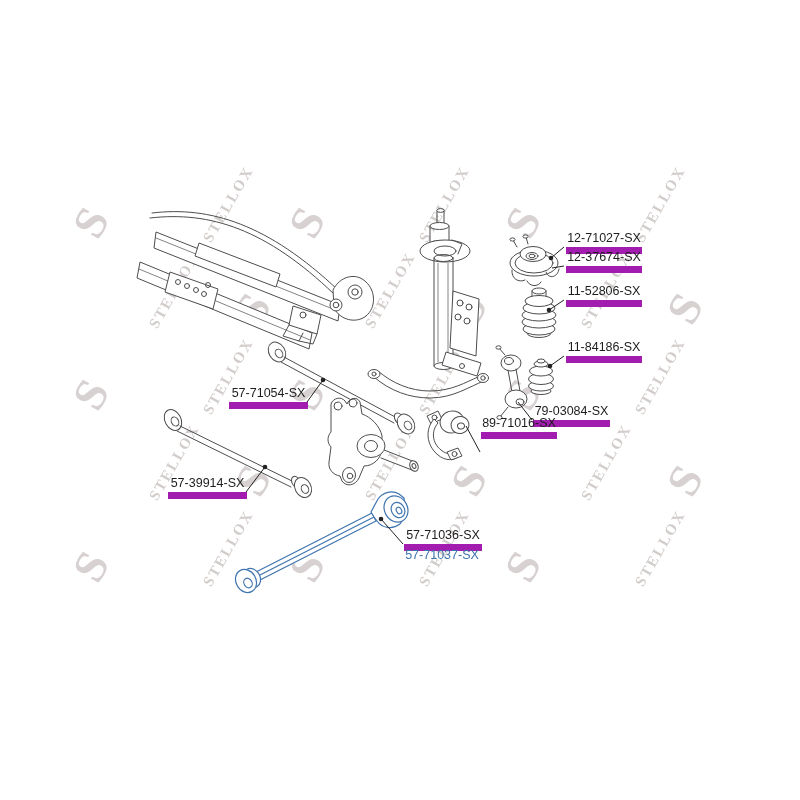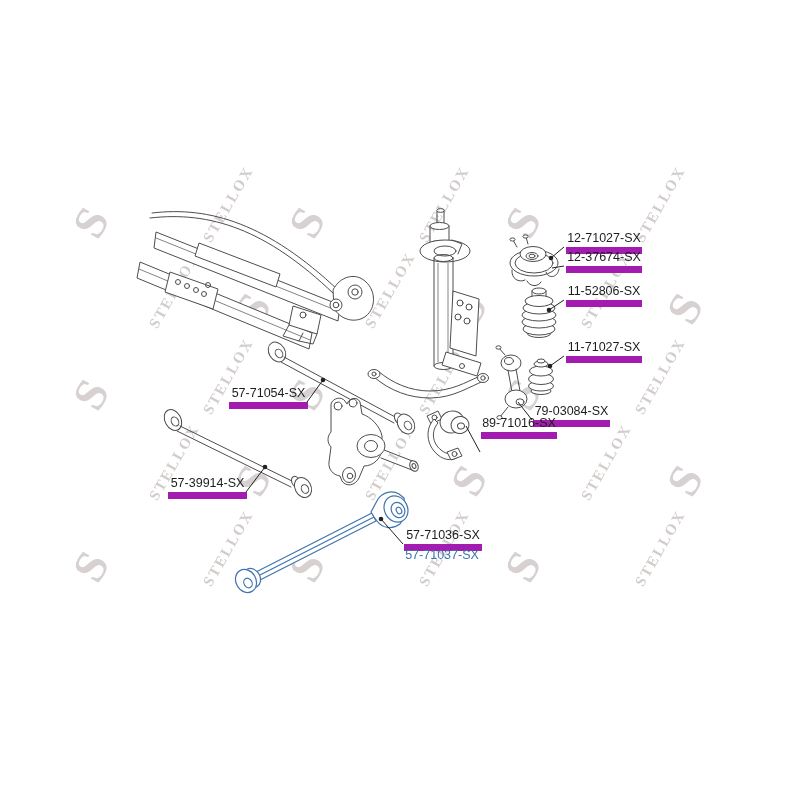--- a/index.html
+++ b/index.html
@@ -242,21 +242,21 @@
         <circle cx="265" cy="467" r="2.3" class="leader-dot"></circle>
         <line x1="403" y1="544" x2="381" y2="519" class="leader"></line>
         <circle cx="381" cy="519" r="2.3" class="leader-dot"></circle>
       </g>
   </svg>
 
   <div id="labels-layer">
       <div class="part-label ul" style="left: 566px; top: 231px; width: 76px;">12-71027-SX</div>
       <div class="part-label ul" style="left: 566px; top: 250px; width: 76px;">12-37674-SX</div>
       <div class="part-label ul" style="left: 566px; top: 284px; width: 76px;">11-52806-SX</div>
-      <div class="part-label ul" style="left: 566px; top: 340px; width: 76px;">11-71027-SX</div>
+      <div class="part-label ul" style="left: 566px; top: 340px; width: 76px;">11-84186-SX</div>
       <div class="part-label ul" style="left: 533px; top: 404px; width: 77px;">79-03084-SX</div>
       <div class="part-label ul" style="left: 481px; top: 416px; width: 76px;">89-71016-SX</div>
       <div class="part-label ul" style="left: 229px; top: 386px; width: 79px;">57-71054-SX</div>
       <div class="part-label ul" style="left: 168px; top: 476px; width: 79px;">57-39914-SX</div>
       <div class="part-label ul" style="left: 404px; top: 528px; width: 78px;">57-71036-SX</div>
       <div class="part-label link" style="left: 403px; top: 548px; width: 78px;">57-71037-SX</div>
     </div>
 </div>
 
 </body></html>

